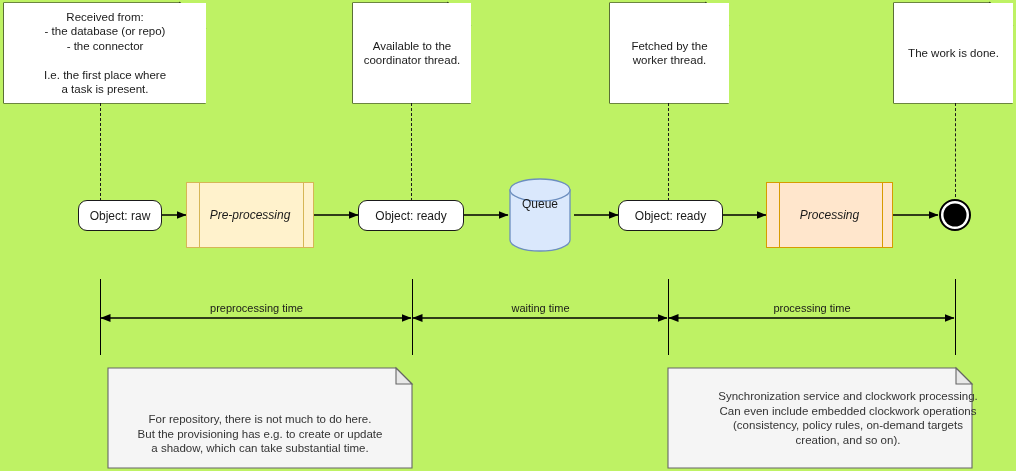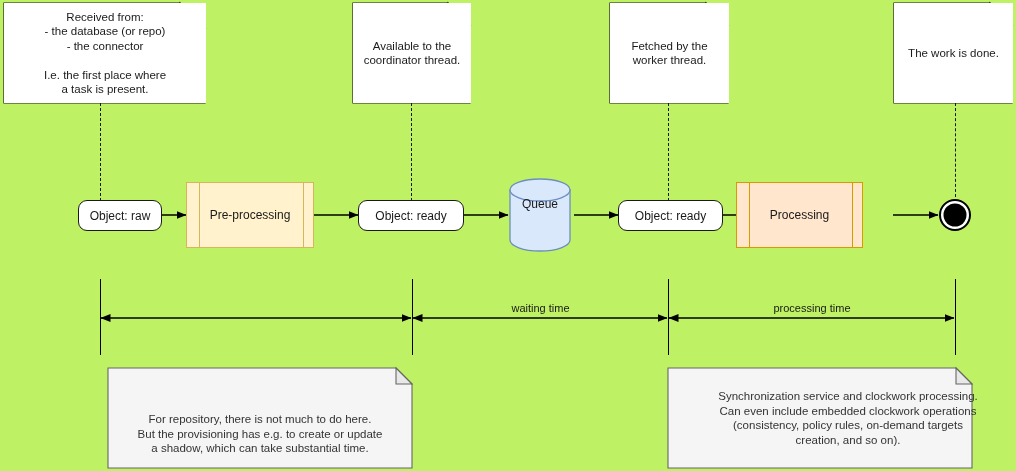--- a/index.html
+++ b/index.html
@@ -62,21 +62,21 @@
     justify-content: center;
     font-size: 12px;
     color: #1a1a1a;
   }
   .task-box .inner-bar {
     position: absolute;
     top: 0;
     bottom: 0;
     width: 0;
   }
-  .task-label { position: relative; z-index: 3; }
+  .task-label { position: relative; z-index: 3; font-style: italic; }
 
   .task-pre {
     background: #fff2cc;
     border: 1.4px solid #d6b656;
   }
   .task-pre .inner-bar { border-left: 1.4px solid #d6b656; }
 
   .task-proc {
     background: #ffe6cc;
     border: 1.4px solid #d79b00;
@@ -226,33 +226,36 @@
   </div>
 
   <div class="abs" style="left:510px; top:179px; width:60px; height:72px; z-index:4; display:flex; align-items:center; justify-content:center;">
     <span style="font-size:12px; padding-bottom:22px;">Queue</span>
   </div>
 
   <div class="obj-node" style="left:618px; top:200px; width:105px; height:31px; z-index:4;">
     <span>Object: ready</span>
   </div>
 
-  <div class="task-box task-proc" style="left:736px; top:182px; width:127px; height:66px; z-index:4;">
+  <div class="task-box task-proc" style="left:766px; top:182px; width:127px; height:66px; z-index:4;">
     <span class="inner-bar" style="left:12px;"></span>
     <span class="inner-bar" style="left:115px;"></span>
     <span class="task-label">Processing</span>
   </div>
 
   <div class="abs" style="left:940px; top:200px; width:30px; height:30px; z-index:4;"></div>
 
   <div class="tick-v" style="left:100px; top:279px; height:76px; z-index:2;"></div>
   <div class="tick-v" style="left:412px; top:279px; height:76px; z-index:2;"></div>
   <div class="tick-v" style="left:668px; top:279px; height:76px; z-index:2;"></div>
   <div class="tick-v" style="left:955px; top:279px; height:76px; z-index:2;"></div>
 
+  <div class="span-label" style="left:101px; top:302px; width:311px; z-index:3;">
+    <span>preprocessing time</span>
+  </div>
   <div class="span-label" style="left:413px; top:302px; width:255px; z-index:3;">
     <span>waiting time</span>
   </div>
   <div class="span-label" style="left:669px; top:302px; width:286px; z-index:3;">
     <span>processing time</span>
   </div>
 
   <div class="note" style="left:108px; top:384px; width:304px; height:100px; z-index:3; background:transparent; color:#333333;align-items:center;">
     <span class="note-text">For repository, there is not much to do here.
 But the provisioning has e.g. to create or update

